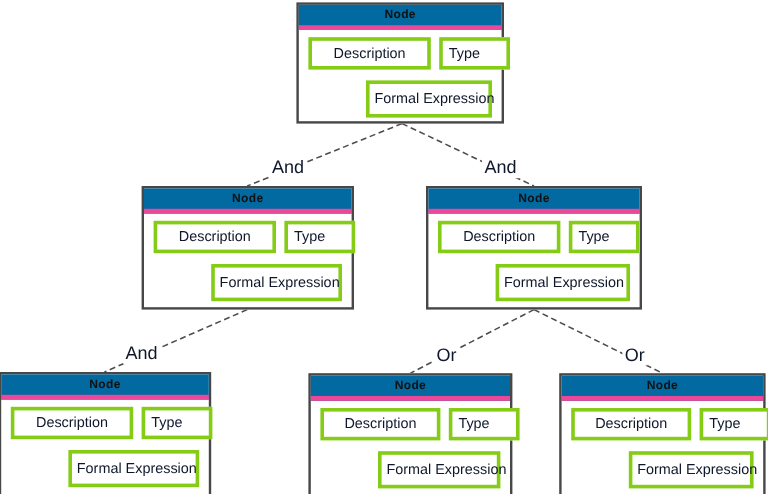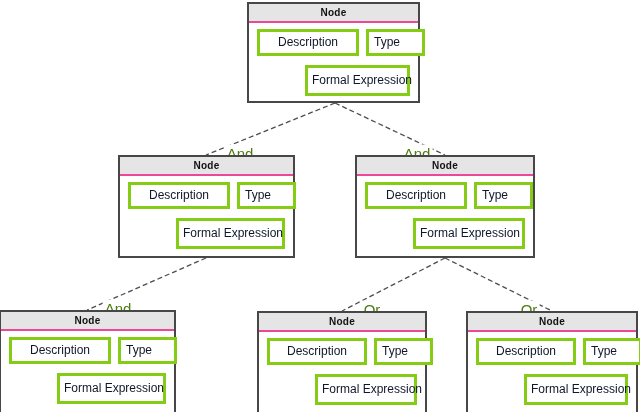--- a/index.html
+++ b/index.html
@@ -29,22 +29,22 @@
     border: 2px solid #474747;
     box-sizing: border-box;
   }
   .node-header {
     height: 17px;
     line-height: 17px;
     text-align: center;
     font-size: 10px;
     font-weight: bold;
     color: #111111;
-    background: #e5e5e5;
-    border-bottom: 2px solid #ec4899;
+    background: #0369a1;
+    border-bottom: 4px solid #ec4899;
     letter-spacing: 0.3px;
   }
   .node-body {
     padding: 6px 8px 0 8px;
   }
   .field-row {
     display: flex;
     align-items: stretch;
     gap: 7px;
     margin-bottom: 9px;
@@ -67,26 +67,25 @@
   }
   .field.formal {
     padding: 5px 4px 6px 4px;
     text-align: right;
     margin-left: 48px;
   }
   .edge-label {
     position: absolute;
     transform: translate(-50%, -50%);
     background: #ffffff;
-    color: #4d7c0f;
+    color: #0f172a;
     font-size: 15px;
     line-height: 17px;
     padding: 0 2px;
     white-space: nowrap;
-    margin-top: 13px;
   }
 </style>
 </head>
 <body>
 
 <div class="canvas">
 
   <svg class="edges-svg" viewBox="0 0 640 412" xmlns="http://www.w3.org/2000/svg">
     <line x1="335" y1="103" x2="206" y2="155" stroke="#4d4d4d" stroke-width="1.3" stroke-dasharray="5,3"></line>
     <line x1="335" y1="103" x2="445" y2="155" stroke="#4d4d4d" stroke-width="1.3" stroke-dasharray="5,3"></line>

